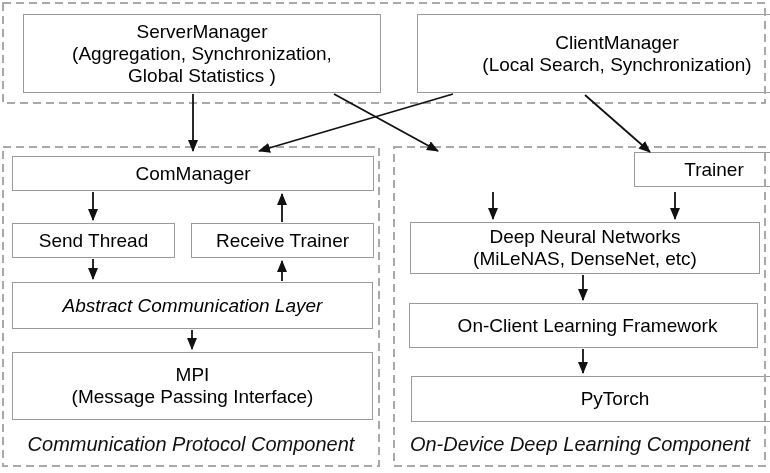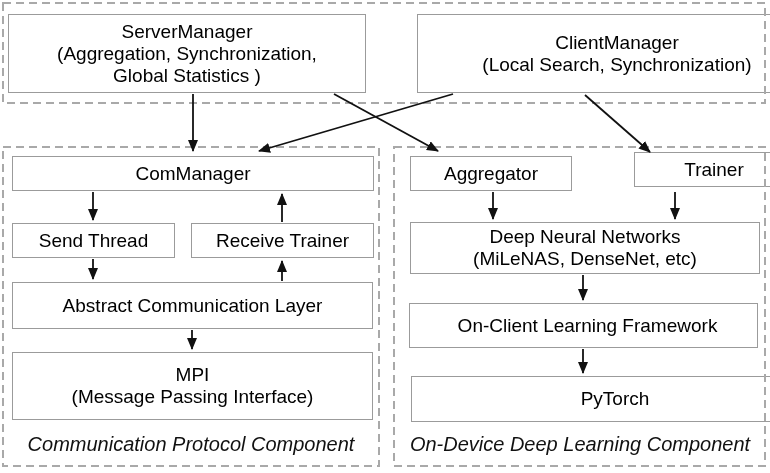--- a/index.html
+++ b/index.html
@@ -34,26 +34,26 @@
     bottom: 11px;
     text-align: center;
     font-style: italic;
     font-size: 20px;
     color: #111111;
     white-space: nowrap;
   }
   .group-zone { position: absolute; }
 
   
-  #server-manager   { left: 8px;  top: 14px;  width: 358px; height: 79px; }
+  #server-manager   { left: 23px;  top: 14px;  width: 358px; height: 79px; }
   #client-manager   { left: 417px; top: 14px;  width: 400px; height: 79px; }
   #com-manager      { left: 12px;  top: 156px; width: 362px; height: 35px; }
   #send-thread      { left: 12px;  top: 223px; width: 163px; height: 35px; }
   #receive-thread   { left: 191px; top: 223px; width: 183px; height: 35px; }
-  #abstract-layer   { left: 12px;  top: 282px; width: 361px; height: 47px; }
+  #abstract-layer   { left: 12px;  top: 282px; width: 361px; height: 47px; font-style: italic; }
   #mpi              { left: 12px;  top: 352px; width: 361px; height: 68px; }
   #aggregator       { left: 410px; top: 156px; width: 162px; height: 35px; }
   #trainer          { left: 597px; top: 152px; width: 160px; height: 35px; margin-left: 37px; }
   #dnn              { left: 410px; top: 222px; width: 350px; height: 52px; }
   #oclf             { left: 409px; top: 303px; width: 349px; height: 45px; padding-left: 8px; }
   #pytorch          { left: 411px; top: 376px; width: 408px; height: 46px; }
 
   #zone-comm     { left: 2px;   top: 146px; width: 378px; height: 321px; }
   #zone-ondevice { left: 394px; top: 146px; width: 372px; height: 321px; }
 
@@ -103,23 +103,20 @@
 
   <div class="node" id="abstract-layer">
     <span>Abstract Communication Layer</span>
   </div>
 
   <div class="node" id="mpi">
     <span>MPI</span>
     <span>(Message Passing Interface)</span>
   </div>
 
-  <div class="node" id="aggregator">
-    <span>Aggregator</span>
-  </div>
 
   <div class="node" id="trainer">
     <span>Trainer</span>
   </div>
 
   <div class="node" id="dnn">
     <span>Deep Neural Networks</span>
     <span>(MiLeNAS, DenseNet, etc)</span>
   </div>
 

